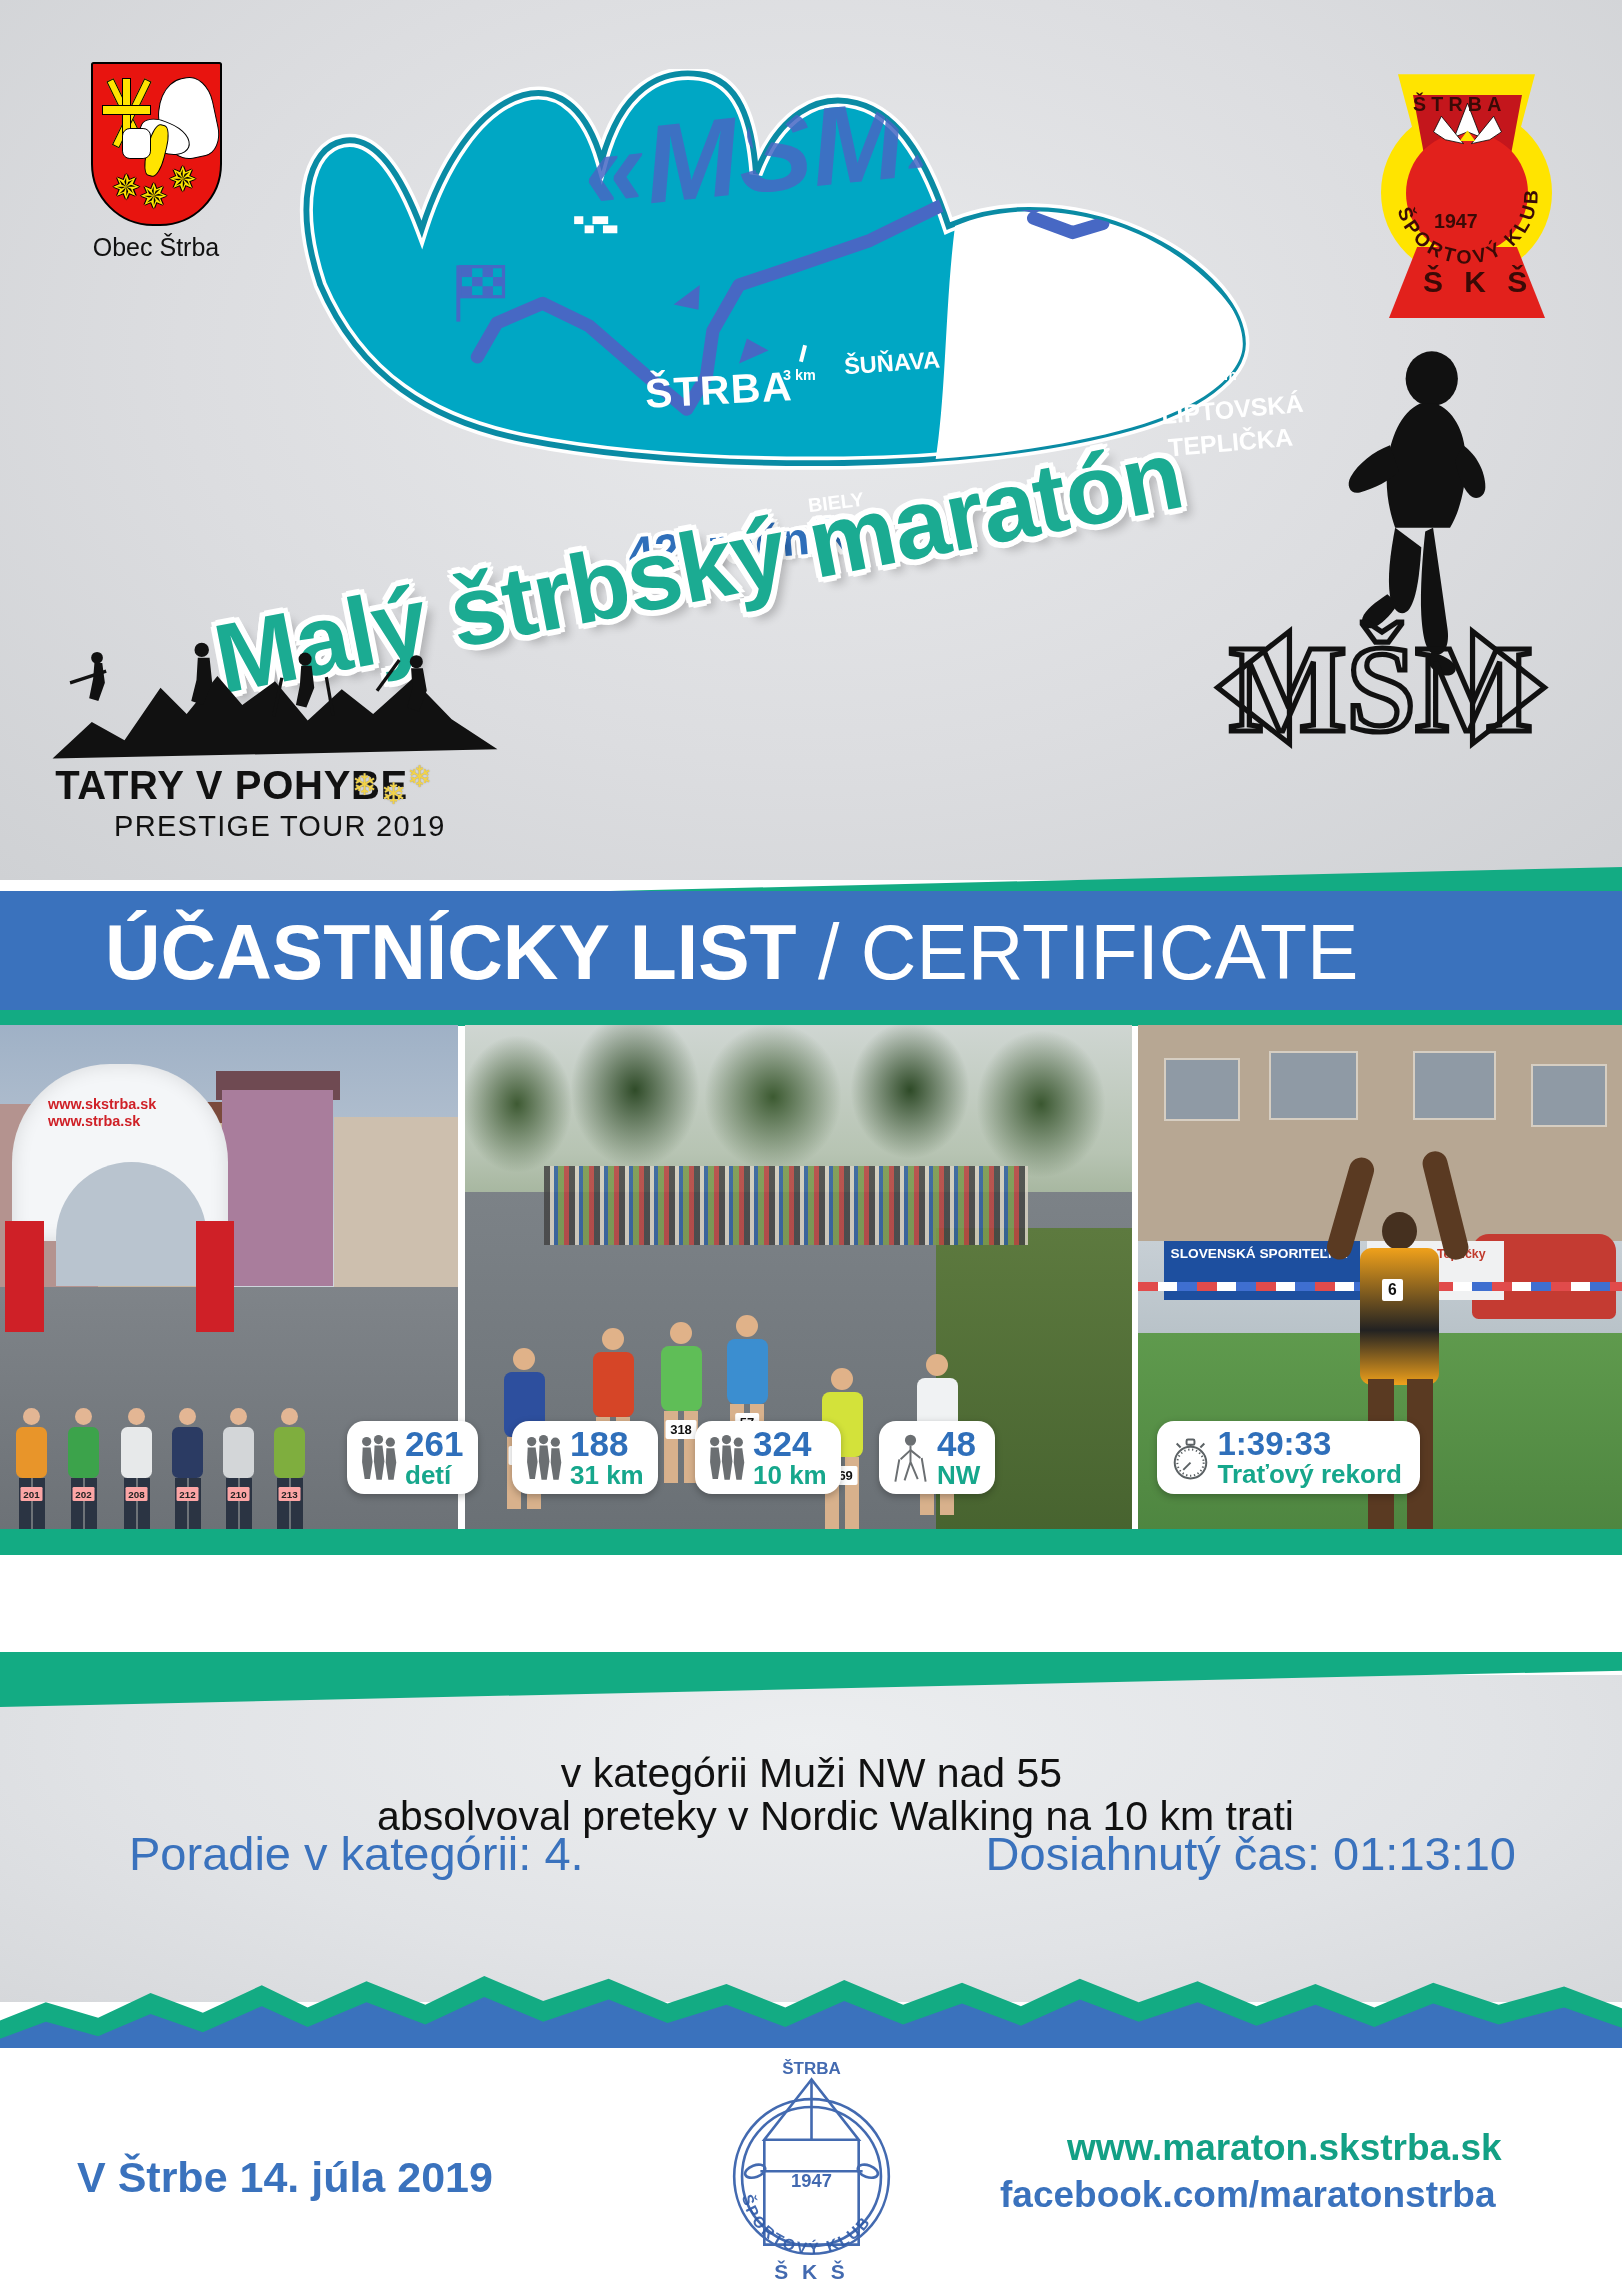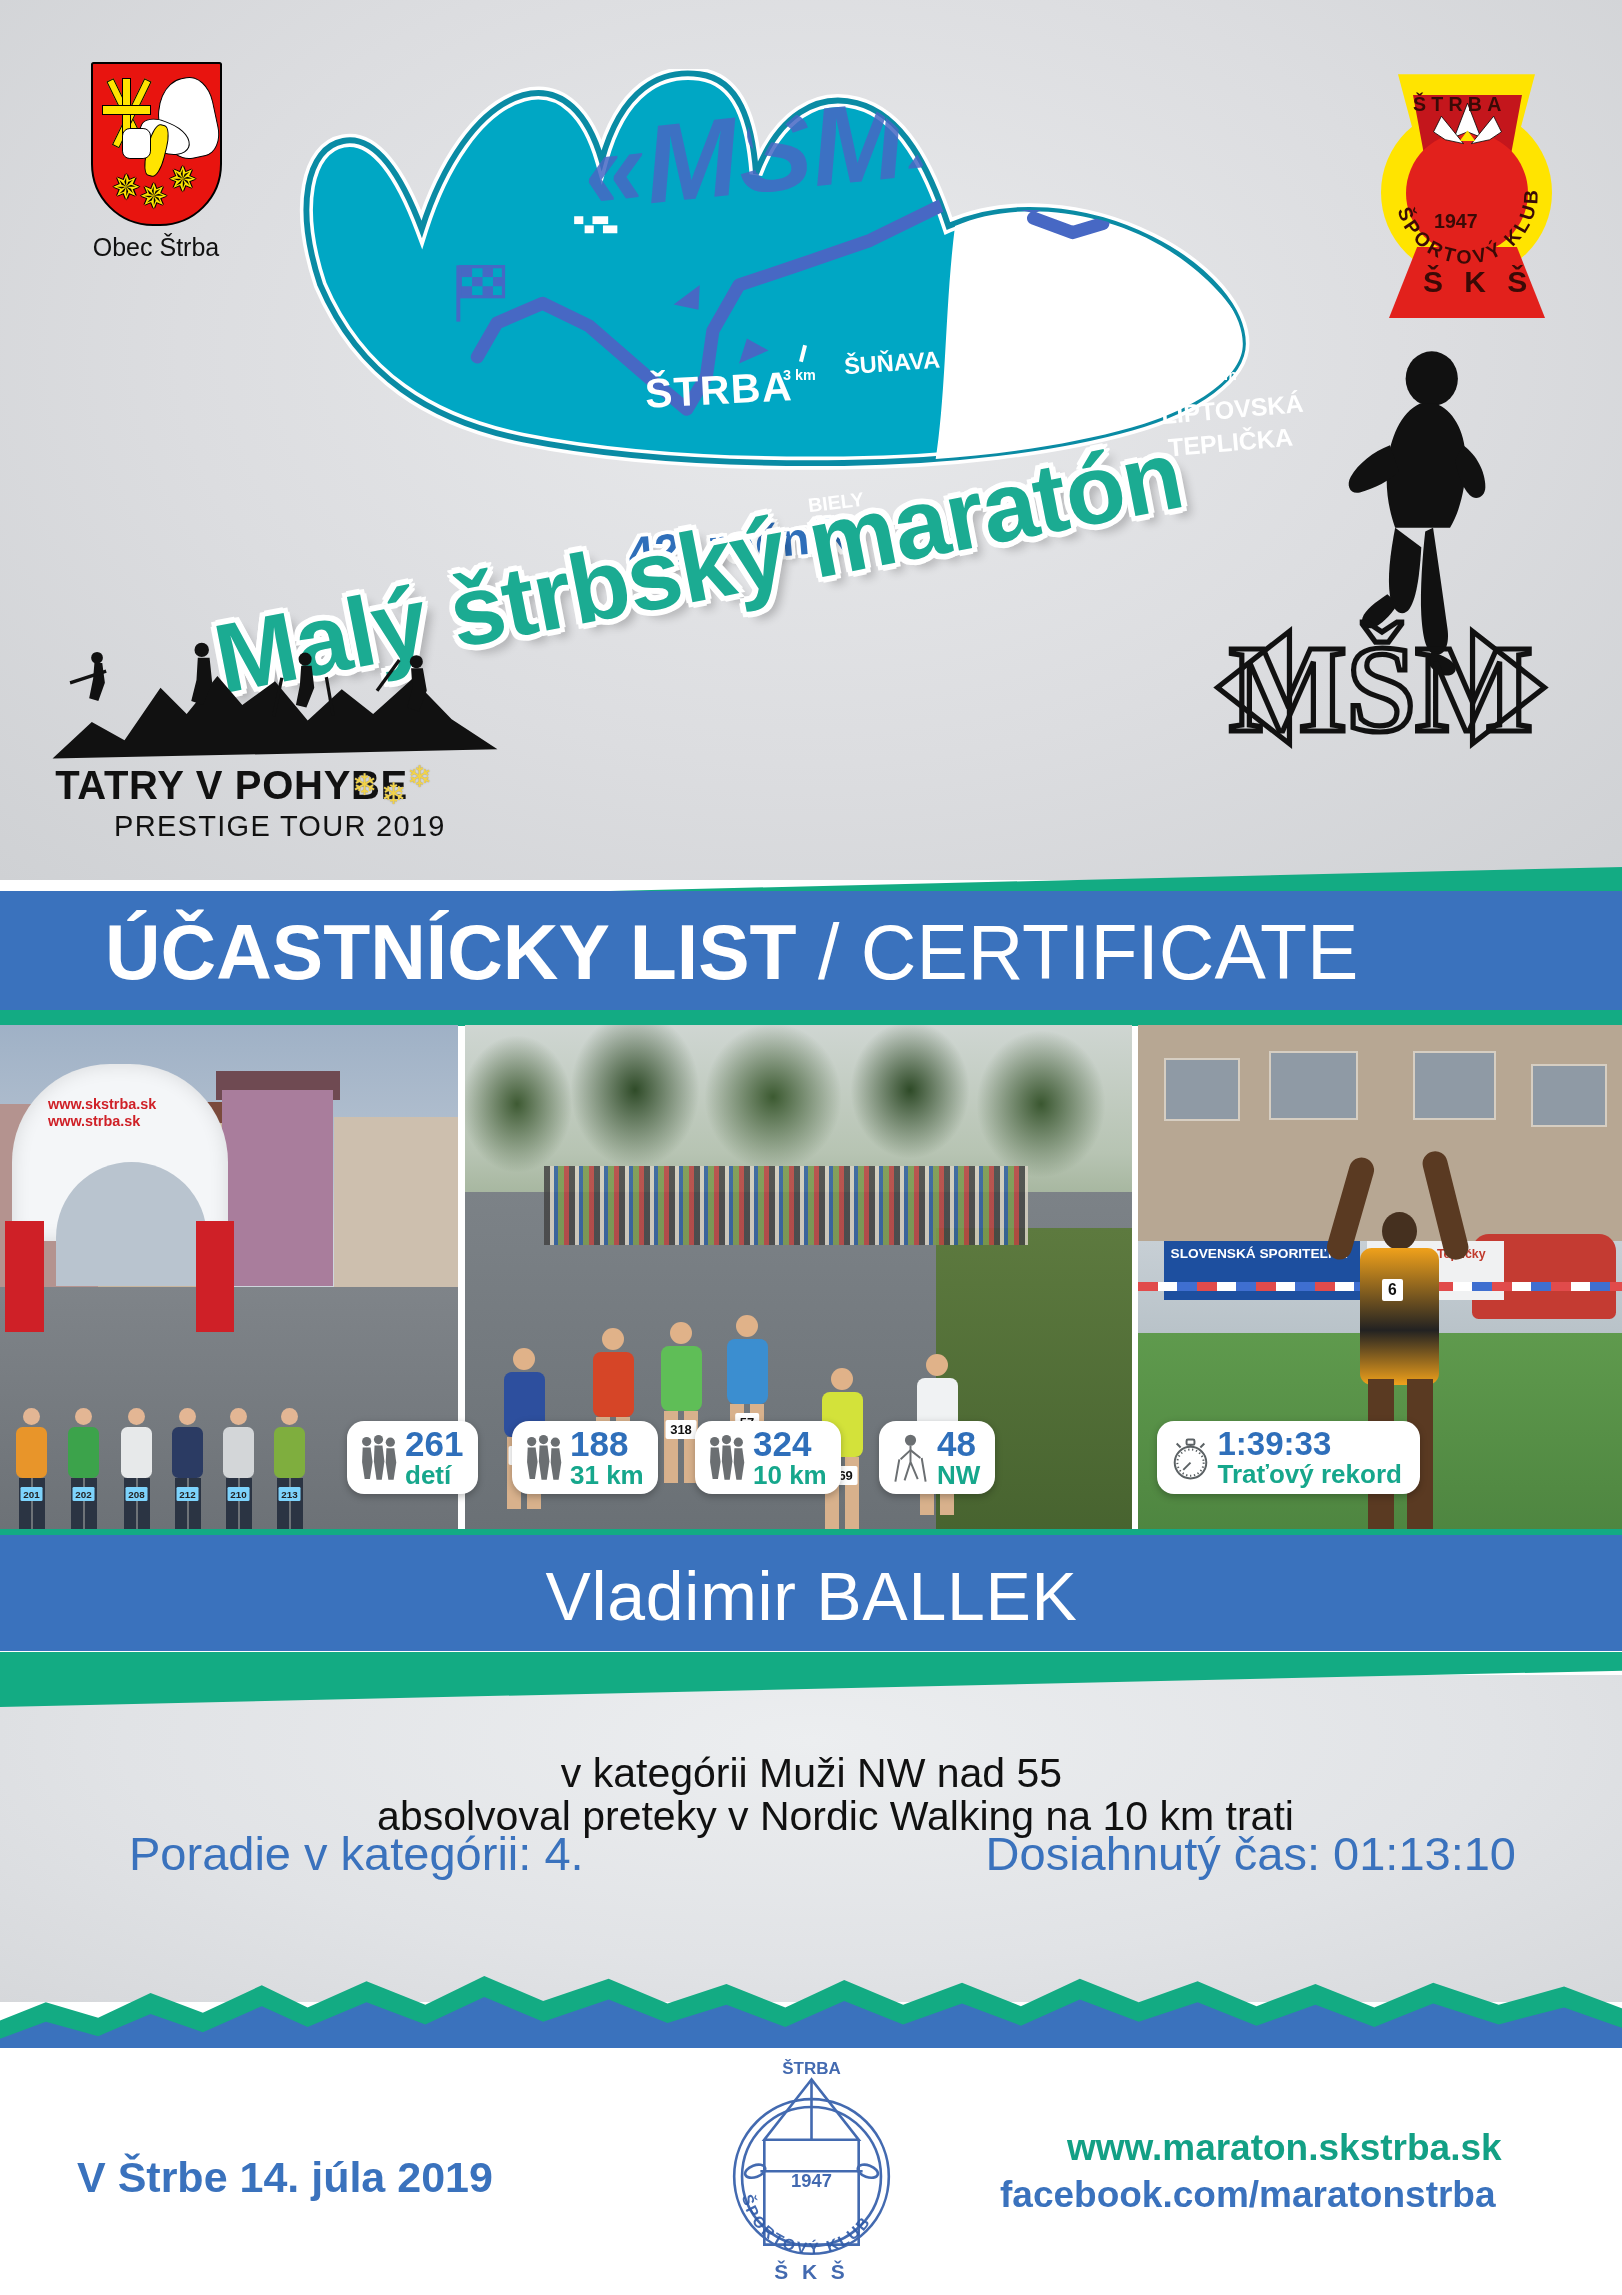--- a/index.html
+++ b/index.html
@@ -214,21 +214,21 @@
   }
   .p1 .archtxt1{position:absolute;left:48px;top:71px;font-size:14.4px;color:#cf2027;font-weight:bold;}
   .p1 .archtxt2{position:absolute;left:48px;top:88px;font-size:14.4px;color:#cf2027;font-weight:bold;}
   .p1 .redbanL{position:absolute;left:5.2px;top:196px;width:39px;height:111px;background:#cf2027;}
   .p1 .redbanR{position:absolute;left:196px;top:196px;width:38px;height:111px;background:#cf2027;}
   .p1 .road{position:absolute;left:0;top:262px;width:458px;height:249px;background:linear-gradient(#7f8489,#6c7176);}
   .p1 .kid{position:absolute;bottom:6.5px;width:37px;}
   .p1 .kid .head{width:17px;height:17px;border-radius:50%;background:#e3b694;margin:0 auto;}
   .p1 .kid .body{width:31px;height:51px;border-radius:6.5px;margin:1.3px auto 0;}
   .p1 .kid .legs{width:26px;height:51px;margin:0 auto;background:linear-gradient(90deg,#2b3443 45%,transparent 45%,transparent 55%,#2b3443 55%);}
-  .bib{position:absolute;left:50%;transform:translateX(-50%);top:79px;background:#7dd3fc;color:#222;font-size:9.8px;font-weight:bold;padding:1.3px 3.3px;border-radius:1.3px;}
+  .bib{position:absolute;left:50%;transform:translateX(-50%);top:79px;background:#fca5a5;color:#222;font-size:9.8px;font-weight:bold;padding:1.3px 3.3px;border-radius:1.3px;}
 
   
   .p2 .sky2{position:absolute;inset:0;background:linear-gradient(#cfd6d2 0%,#b7c4b3 25%,#8fa383 45%,#6f8a5e 60%,#6b7b63 100%);}
   .p2 .trees{position:absolute;left:0;top:0;width:667px;height:196px;background:
      radial-gradient(ellipse 79px 98px at 52px 79px,#3e5a33,transparent 70%),
      radial-gradient(ellipse 92px 111px at 170px 65px,#2f4b28,transparent 70%),
      radial-gradient(ellipse 98px 105px at 308px 72px,#3c5a31,transparent 70%),
      radial-gradient(ellipse 85px 98px at 445px 65px,#2e4a27,transparent 70%),
      radial-gradient(ellipse 92px 105px at 576px 79px,#3a5730,transparent 70%);}
   .p2 .road2{position:absolute;left:0;top:167px;width:667px;height:344px;background:linear-gradient(#7c8287,#6a7075);}
@@ -735,23 +735,20 @@
         </g>
       </svg>
       <div class="bcol">
         <span class="bnum">1:39:33</span>
         <span class="blab">Traťový rekord</span>
       </div>
     </div>
   </div>
 
   <div class="greenslash2"></div>
-  <div class="bluebar2">
-    <div class="nm">Vladimir BALLEK</div>
-  </div>
   <div class="greenslash3"></div>
 
   <div class="bodyarea"></div>
   <div class="detail d1">absolvoval preteky v Nordic Walking na 10 km trati</div>
   <div class="detail d2">v kategórii Muži NW nad 55</div>
 
   <div class="results">
     <span>Poradie v kategórii: 4.</span>
     <span>Dosiahnutý čas: 01:13:10</span>
   </div>

